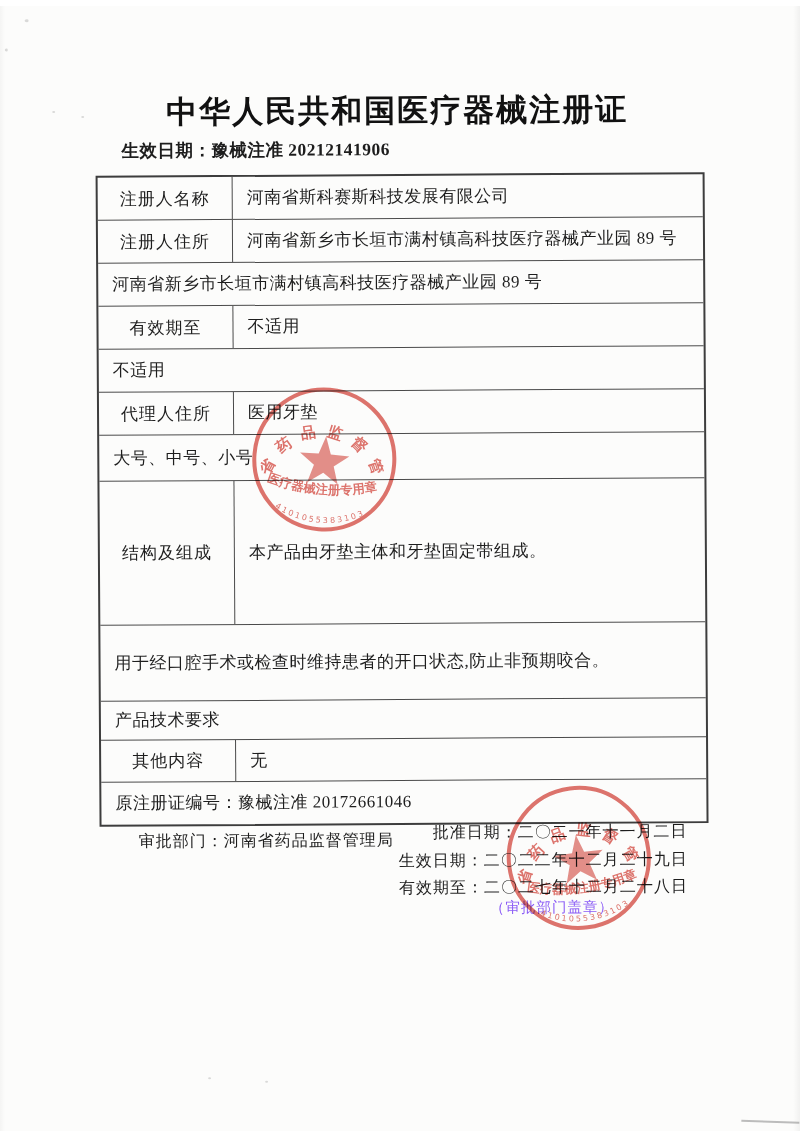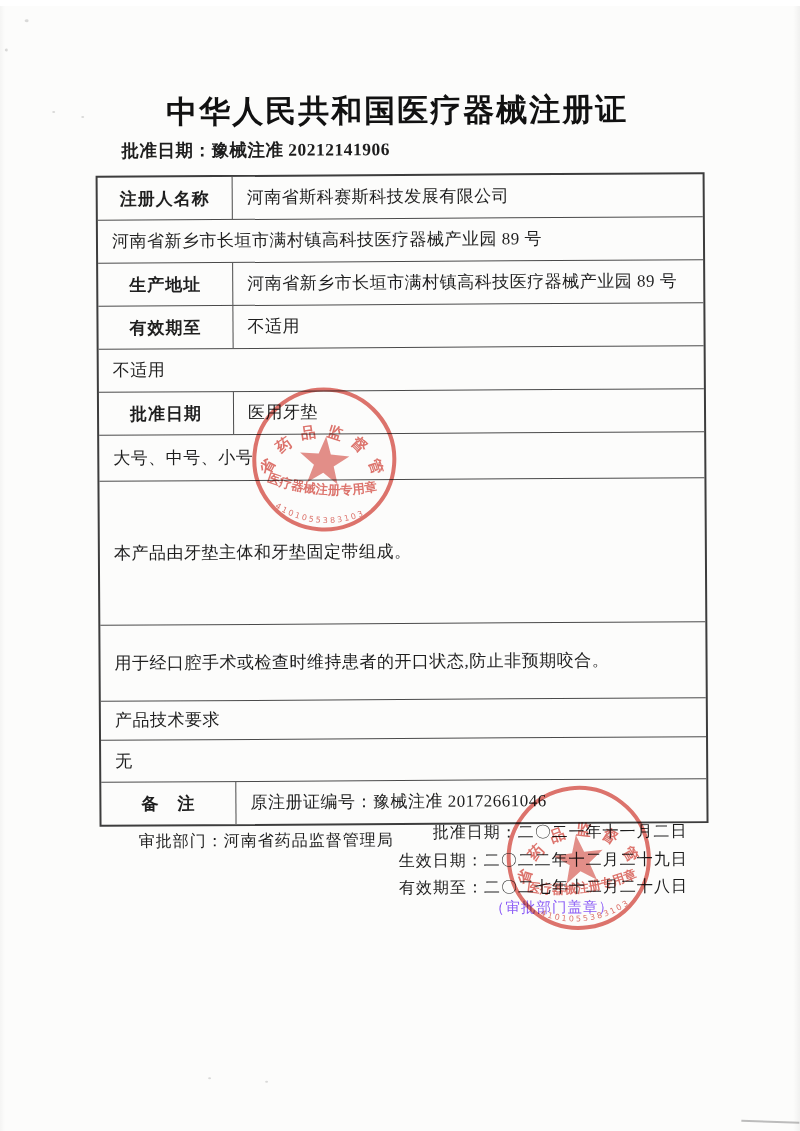--- a/index.html
+++ b/index.html
@@ -34,21 +34,21 @@
   }
 
   .cert-table{
     position:absolute;left:98px;top:168px;width:609px;
     border:2px solid #3d3d3d;box-sizing:border-box;
     background:transparent;
   }
   .trow{display:flex;border-bottom:1.4px solid #4a4a4a;box-sizing:border-box;}
   .trow:last-child{border-bottom:none;}
   .tcell{display:flex;align-items:center;box-sizing:border-box;font-size:17px;color:#1e1e1e;}
-  .tcell.lbl{width:135px;min-width:135px;justify-content:center;border-right:1.4px solid #4a4a4a;text-align:left;letter-spacing:1px;font-weight:bold;}
+  .tcell.lbl{width:135px;min-width:135px;justify-content:center;border-right:1.4px solid #4a4a4a;text-align:left;letter-spacing:1px;}
   .tcell.val{flex:1;padding:4px 10px 4px 14px;line-height:38px;letter-spacing:.5px;}
 
   .footer-dept{position:absolute;left:137px;top:824px;font-size:16px;letter-spacing:1px;color:#1d1d1d;}
   .footer-dates{position:absolute;right:114px;top:813px;text-align:right;font-size:16px;line-height:27.5px;letter-spacing:1px;color:#1d1d1d;}
   .seal-note{position:absolute;left:488px;top:893px;font-size:14.5px;letter-spacing:1px;color:#8b5cf6;}
 
   .stamp{position:absolute;mix-blend-mode:multiply;opacity:.82;}
   .stamp .ring-circle{fill:none;stroke:#d5544b;stroke-width:4;}
   .stamp .ring-text{font-family:"Liberation Serif","DejaVu Serif",serif;font-size:15px;font-weight:700;fill:#d5544b;letter-spacing:10px;}
   .stamp .inner-text{font-family:"Liberation Serif","DejaVu Serif",serif;font-size:12.5px;font-weight:700;fill:#d5544b;letter-spacing:0;}
@@ -62,62 +62,63 @@
   }
 </style>
 </head>
 <body>
 
 <div class="page">
   <div class="sheet">
 
     <div class="doc-title">中华人民共和国医疗器械注册证</div>
 
-    <div class="reg-no"><span>批准日期：</span><span>豫械注准 20212141906</span></div>
+    <div class="reg-no"><span>生效日期：</span><span>豫械注准 20212141906</span></div>
 
     <div class="cert-table">
       <div class="trow" style="height:43px">
         <div class="tcell lbl">注册人名称</div>
         <div class="tcell val">河南省斯科赛斯科技发展有限公司</div>
       </div>
       <div class="trow" style="height:43px">
+        <div class="tcell lbl">注册人住所</div>
         <div class="tcell val">河南省新乡市长垣市满村镇高科技医疗器械产业园 89 号</div>
       </div>
       <div class="trow" style="height:43px">
-        <div class="tcell lbl">生产地址</div>
         <div class="tcell val">河南省新乡市长垣市满村镇高科技医疗器械产业园 89 号</div>
       </div>
       <div class="trow" style="height:43px">
         <div class="tcell lbl">有效期至</div>
         <div class="tcell val">不适用</div>
       </div>
       <div class="trow" style="height:43px">
         <div class="tcell val">不适用</div>
       </div>
       <div class="trow" style="height:43px">
-        <div class="tcell lbl">批准日期</div>
+        <div class="tcell lbl">代理人住所</div>
         <div class="tcell val">医用牙垫</div>
       </div>
       <div class="trow" style="height:46px">
         <div class="tcell val">大号、中号、小号</div>
       </div>
       <div class="trow" style="height:144px">
+        <div class="tcell lbl">结构及组成</div>
         <div class="tcell val">本产品由牙垫主体和牙垫固定带组成。</div>
       </div>
       <div class="trow" style="height:76px">
         <div class="tcell val">用于经口腔手术或检查时维持患者的开口状态,防止非预期咬合。</div>
       </div>
       <div class="trow" style="height:39px">
         <div class="tcell val">产品技术要求</div>
       </div>
       <div class="trow" style="height:42px">
+        <div class="tcell lbl">其他内容</div>
         <div class="tcell val">无</div>
       </div>
       <div class="trow" style="height:42px">
-        <div class="tcell lbl">备　注</div>
         <div class="tcell val">原注册证编号：豫械注准 20172661046</div>
       </div>
     </div>
 
     <div class="footer-dept">审批部门：河南省药品监督管理局</div>
 
     <div class="footer-dates">
       <div>批准日期：二〇二一年十一月二日</div>
       <div>生效日期：二〇二二年十二月二十九日</div>
       <div>有效期至：二〇二七年十二月二十八日</div>

